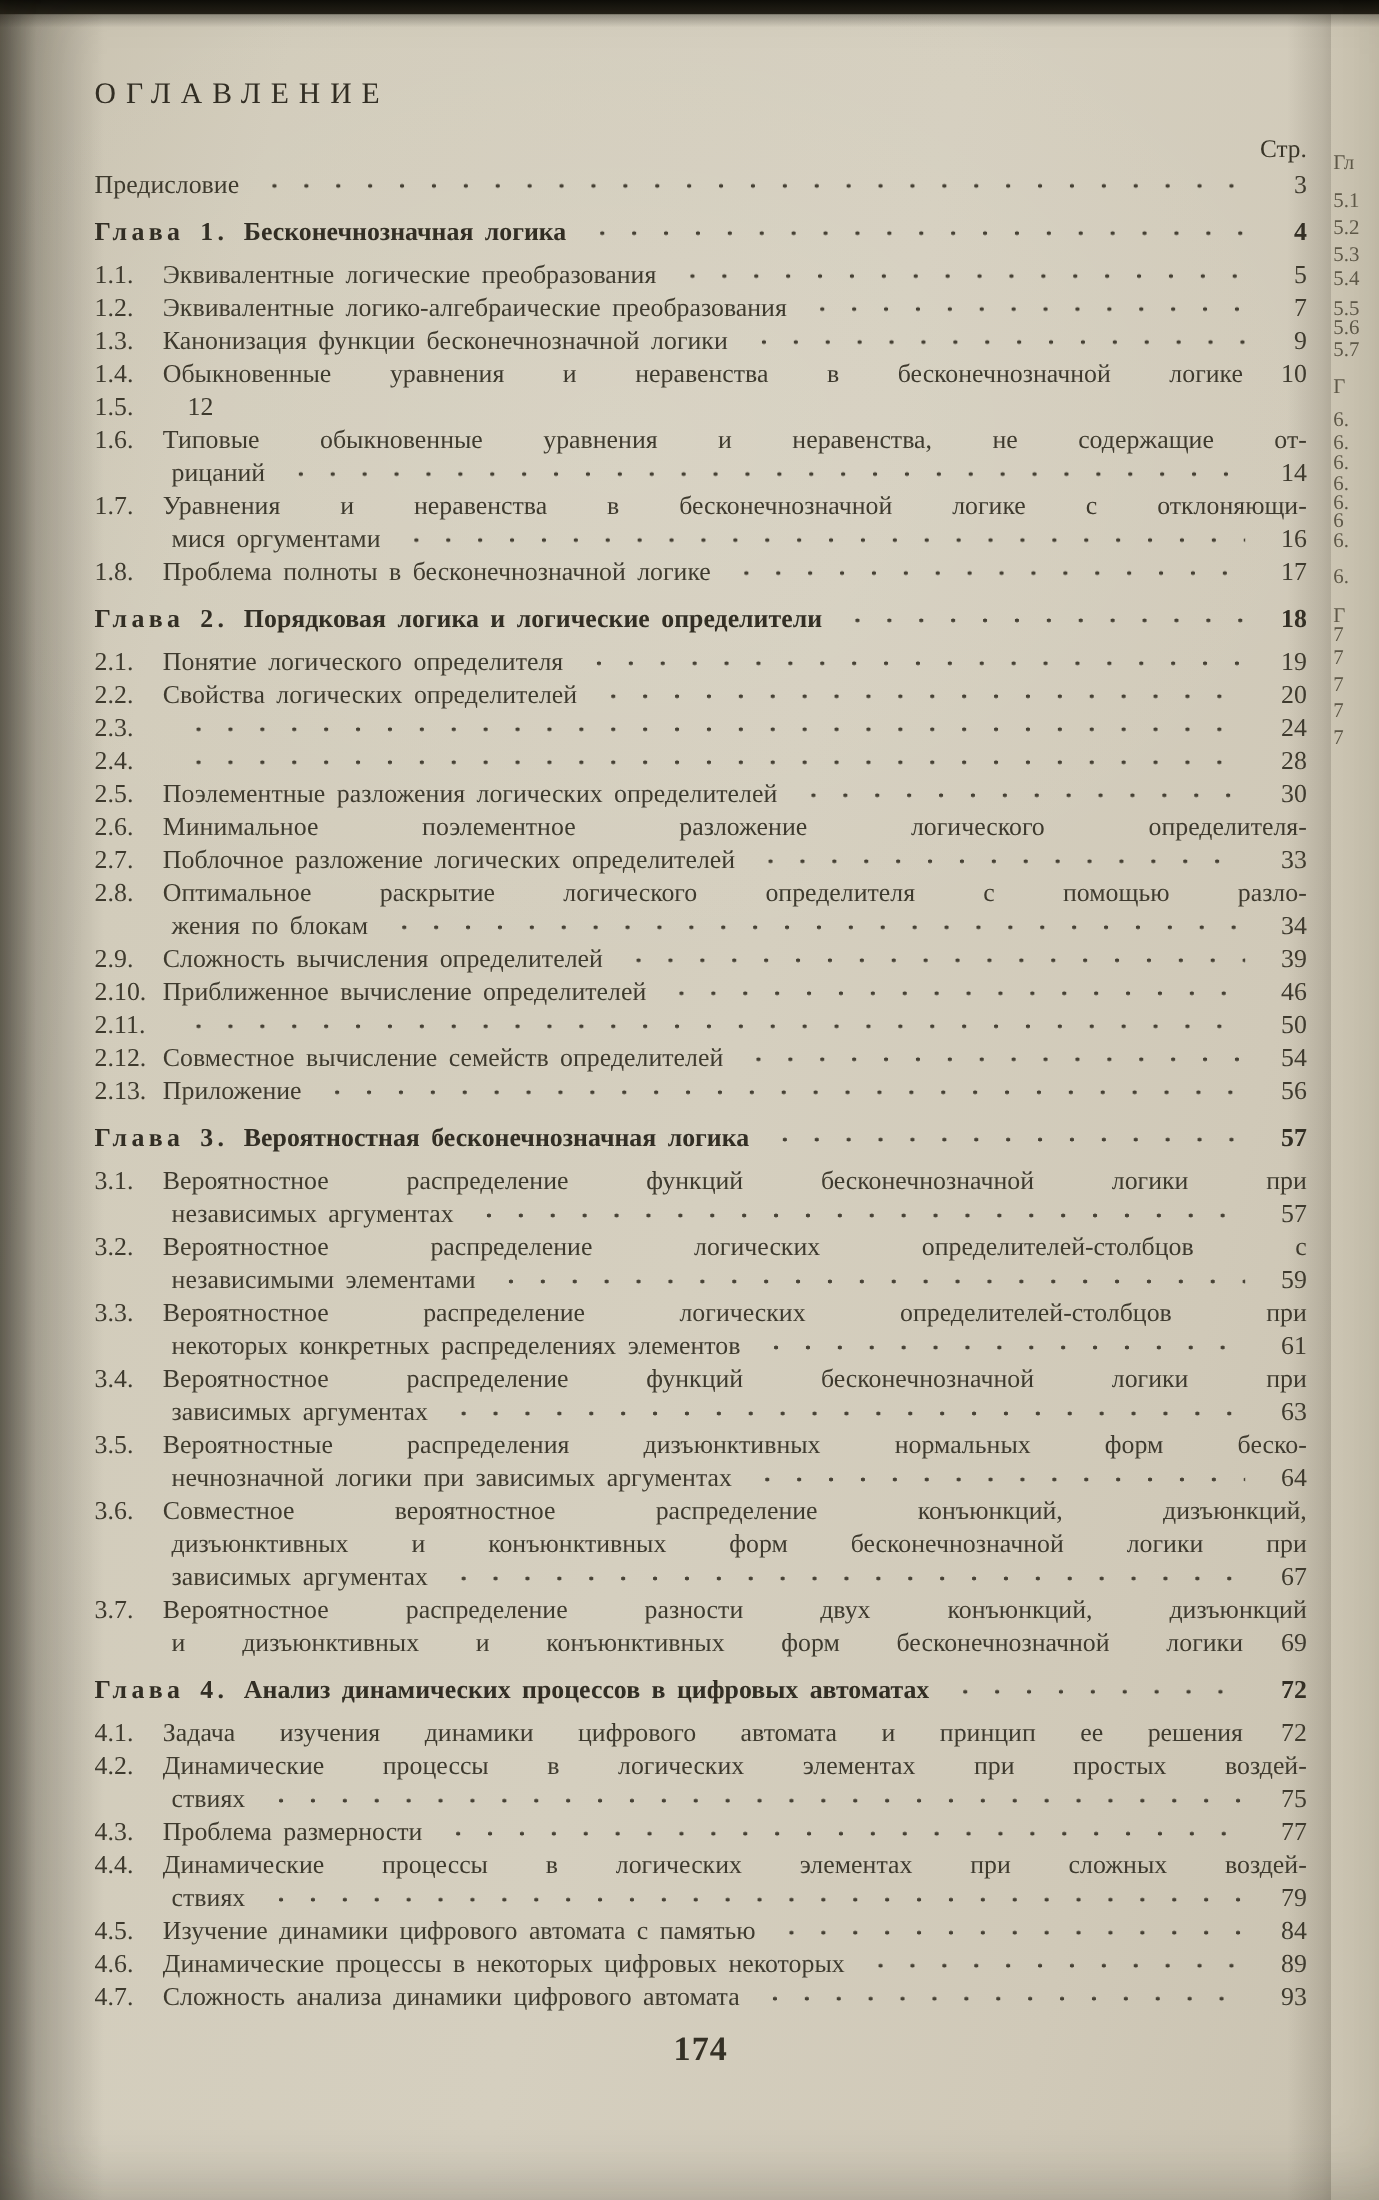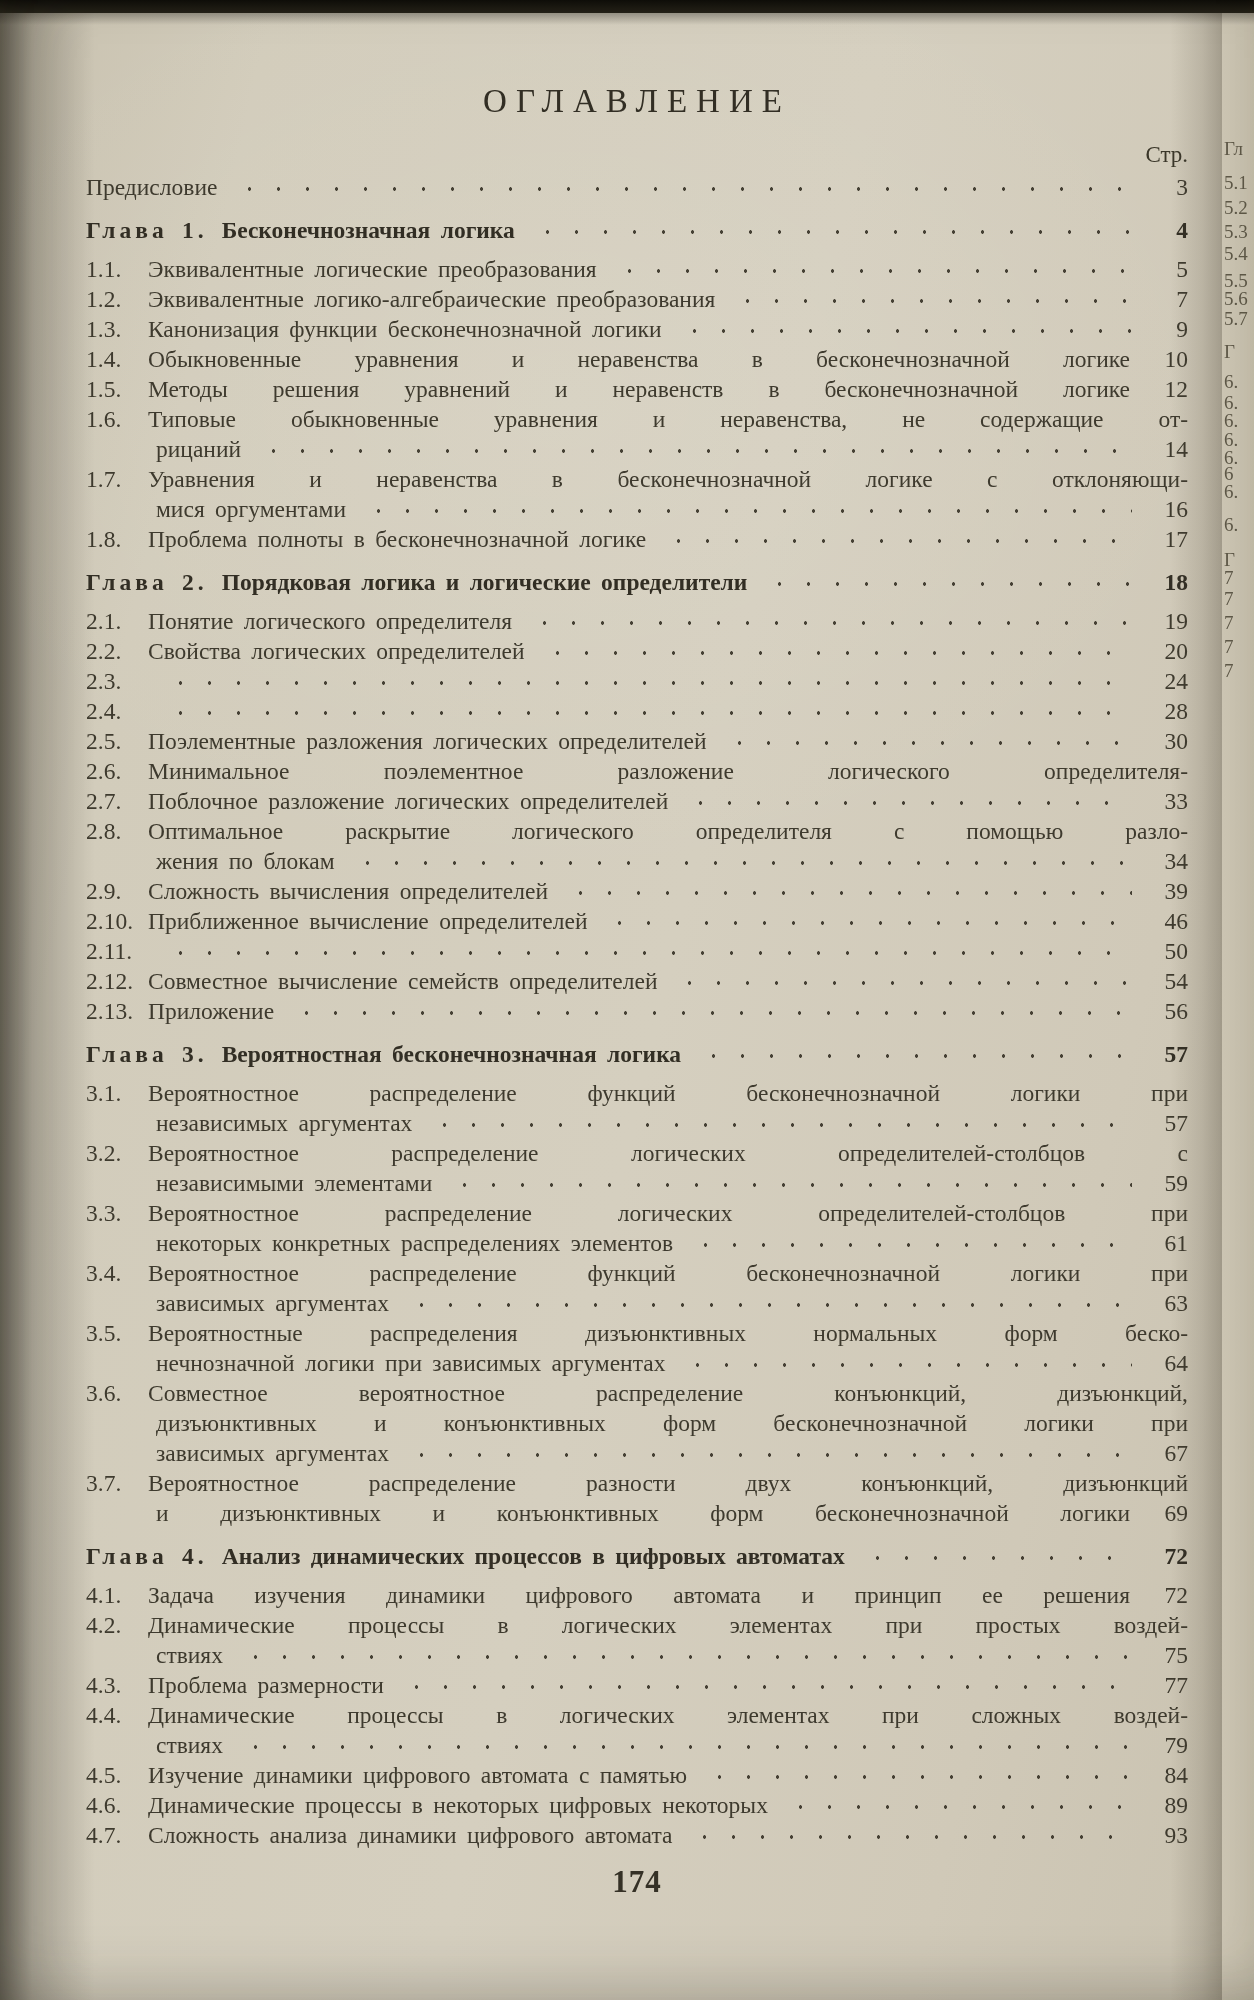--- a/index.html
+++ b/index.html
@@ -12,28 +12,28 @@
   }
   .edge-top{position:absolute;top:0;left:0;right:0;height:13px;background:linear-gradient(#0e0d09,#242118);z-index:5;}
   .edge-top::after{content:"";position:absolute;top:13px;left:0;right:0;height:12px;
     background:linear-gradient(rgba(20,18,12,.32),rgba(20,18,12,0));}
   .edge-left{position:absolute;top:0;left:0;bottom:0;width:95px;z-index:4;pointer-events:none;
     background:linear-gradient(90deg,rgba(24,21,14,.55),rgba(24,21,14,.22) 34%,rgba(24,21,14,0) 100%);}
   .right-shade{position:absolute;top:0;bottom:0;right:26px;width:58px;z-index:3;pointer-events:none;
     background:linear-gradient(90deg,rgba(0,0,0,0),rgba(70,63,48,.16) 55%,rgba(70,63,48,.38) 100%);}
   .crease{position:absolute;top:0;bottom:0;right:24px;width:5px;z-index:4;
     background:linear-gradient(90deg,rgba(38,34,24,.6),rgba(38,34,24,.18));}
-  .sliver{position:absolute;top:0;bottom:0;right:0;width:32px;z-index:4;overflow:hidden;
+  .sliver{position:absolute;top:0;bottom:0;right:0;width:44px;z-index:4;overflow:hidden;
     background:linear-gradient(90deg,#ccc5b3,#c5beab);}
   .sliver .frag{position:absolute;left:2px;font-size:19px;color:#4c4636;white-space:nowrap;opacity:.85;}
   .vignette{position:absolute;inset:0;z-index:6;pointer-events:none;
     box-shadow:inset 0 -40px 70px -40px rgba(40,35,24,.28), inset 40px 0 90px -50px rgba(40,35,24,.30);}
 
   .page{position:absolute;inset:0;z-index:2;padding:70px 66px 0 86px;}
-  h1.title{margin:13px;text-align:center;font-size:33px;font-weight:normal;letter-spacing:9px;color:#322e24;}
+  h1.title{margin:0;font-size:27px;font-weight:normal;letter-spacing:9px;color:#322e24;}
   .colhdr{text-align:right;font-size:23px;margin:22px 0 4px;color:#3a3629;}
 
   .toc{margin-top:4px;font-size:23.5px;line-height:30px;word-spacing:4.5px;}
   .row{display:flex;align-items:baseline;}
   .row.ch{margin:13px 0 9px;color:#322e24;}
   .row.ch .txt,.row.ch .chnum,.row.ch .pg{font-weight:bold;}
   .chnum{letter-spacing:4px;margin-right:14px;white-space:nowrap;}
   .num{flex:0 0 62px;white-space:nowrap;}
   .cont{padding-left:70px;}
   .txt{white-space:normal;}
@@ -85,21 +85,20 @@
           <span class="leader"></span>
           <span class="pg">9</span>
         </div>
         <div class="row nolead">
           <span class="num">1.4.</span>
           <span class="txt">Обыкновенные уравнения и неравенства в бесконечнозначной логике</span>
           <span class="pg">10</span>
         </div>
         <div class="row nolead">
           <span class="num">1.5.</span>
-          <span class="txt">Методы решения уравнений и неравенств в бесконечнозначной логике</span>
           <span class="pg">12</span>
         </div>
         <div class="row fill">
           <span class="num">1.6.</span>
           <span class="txt">Типовые обыкновенные уравнения и неравенства, не содержащие от-</span>
         </div>
         <div class="row cont">
           <span class="txt">рицаний</span>
           <span class="leader"></span>
           <span class="pg">14</span>

